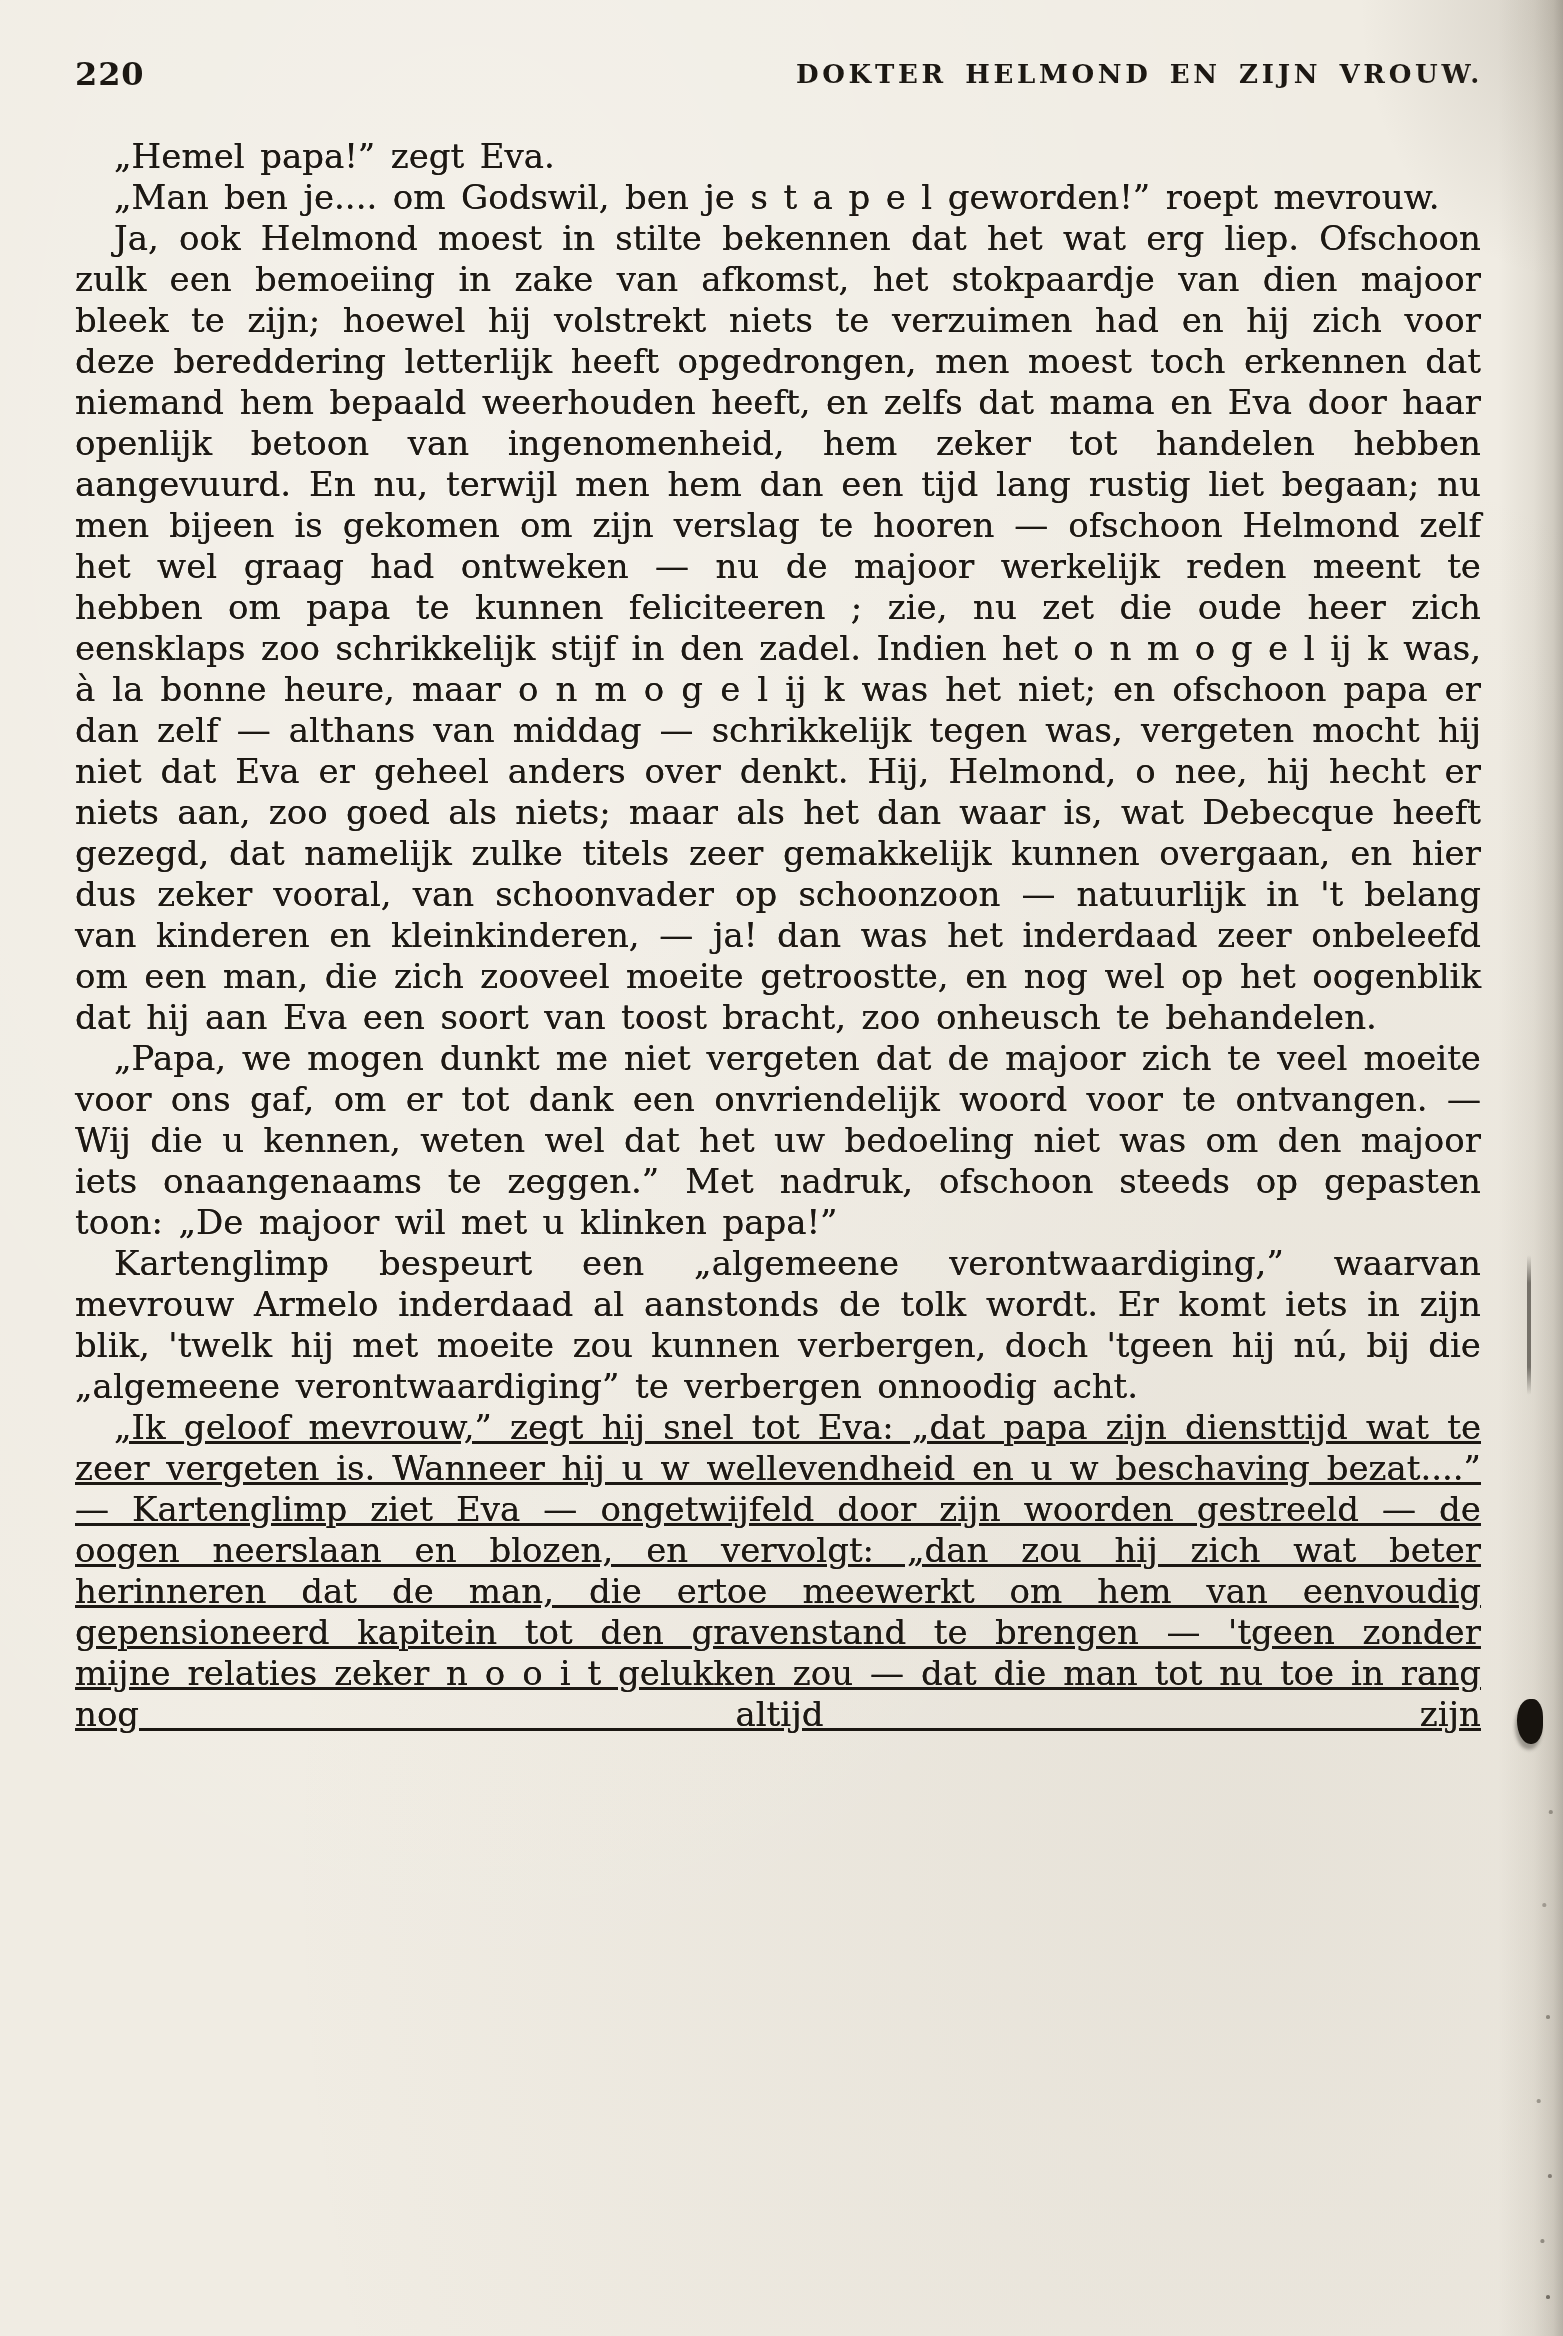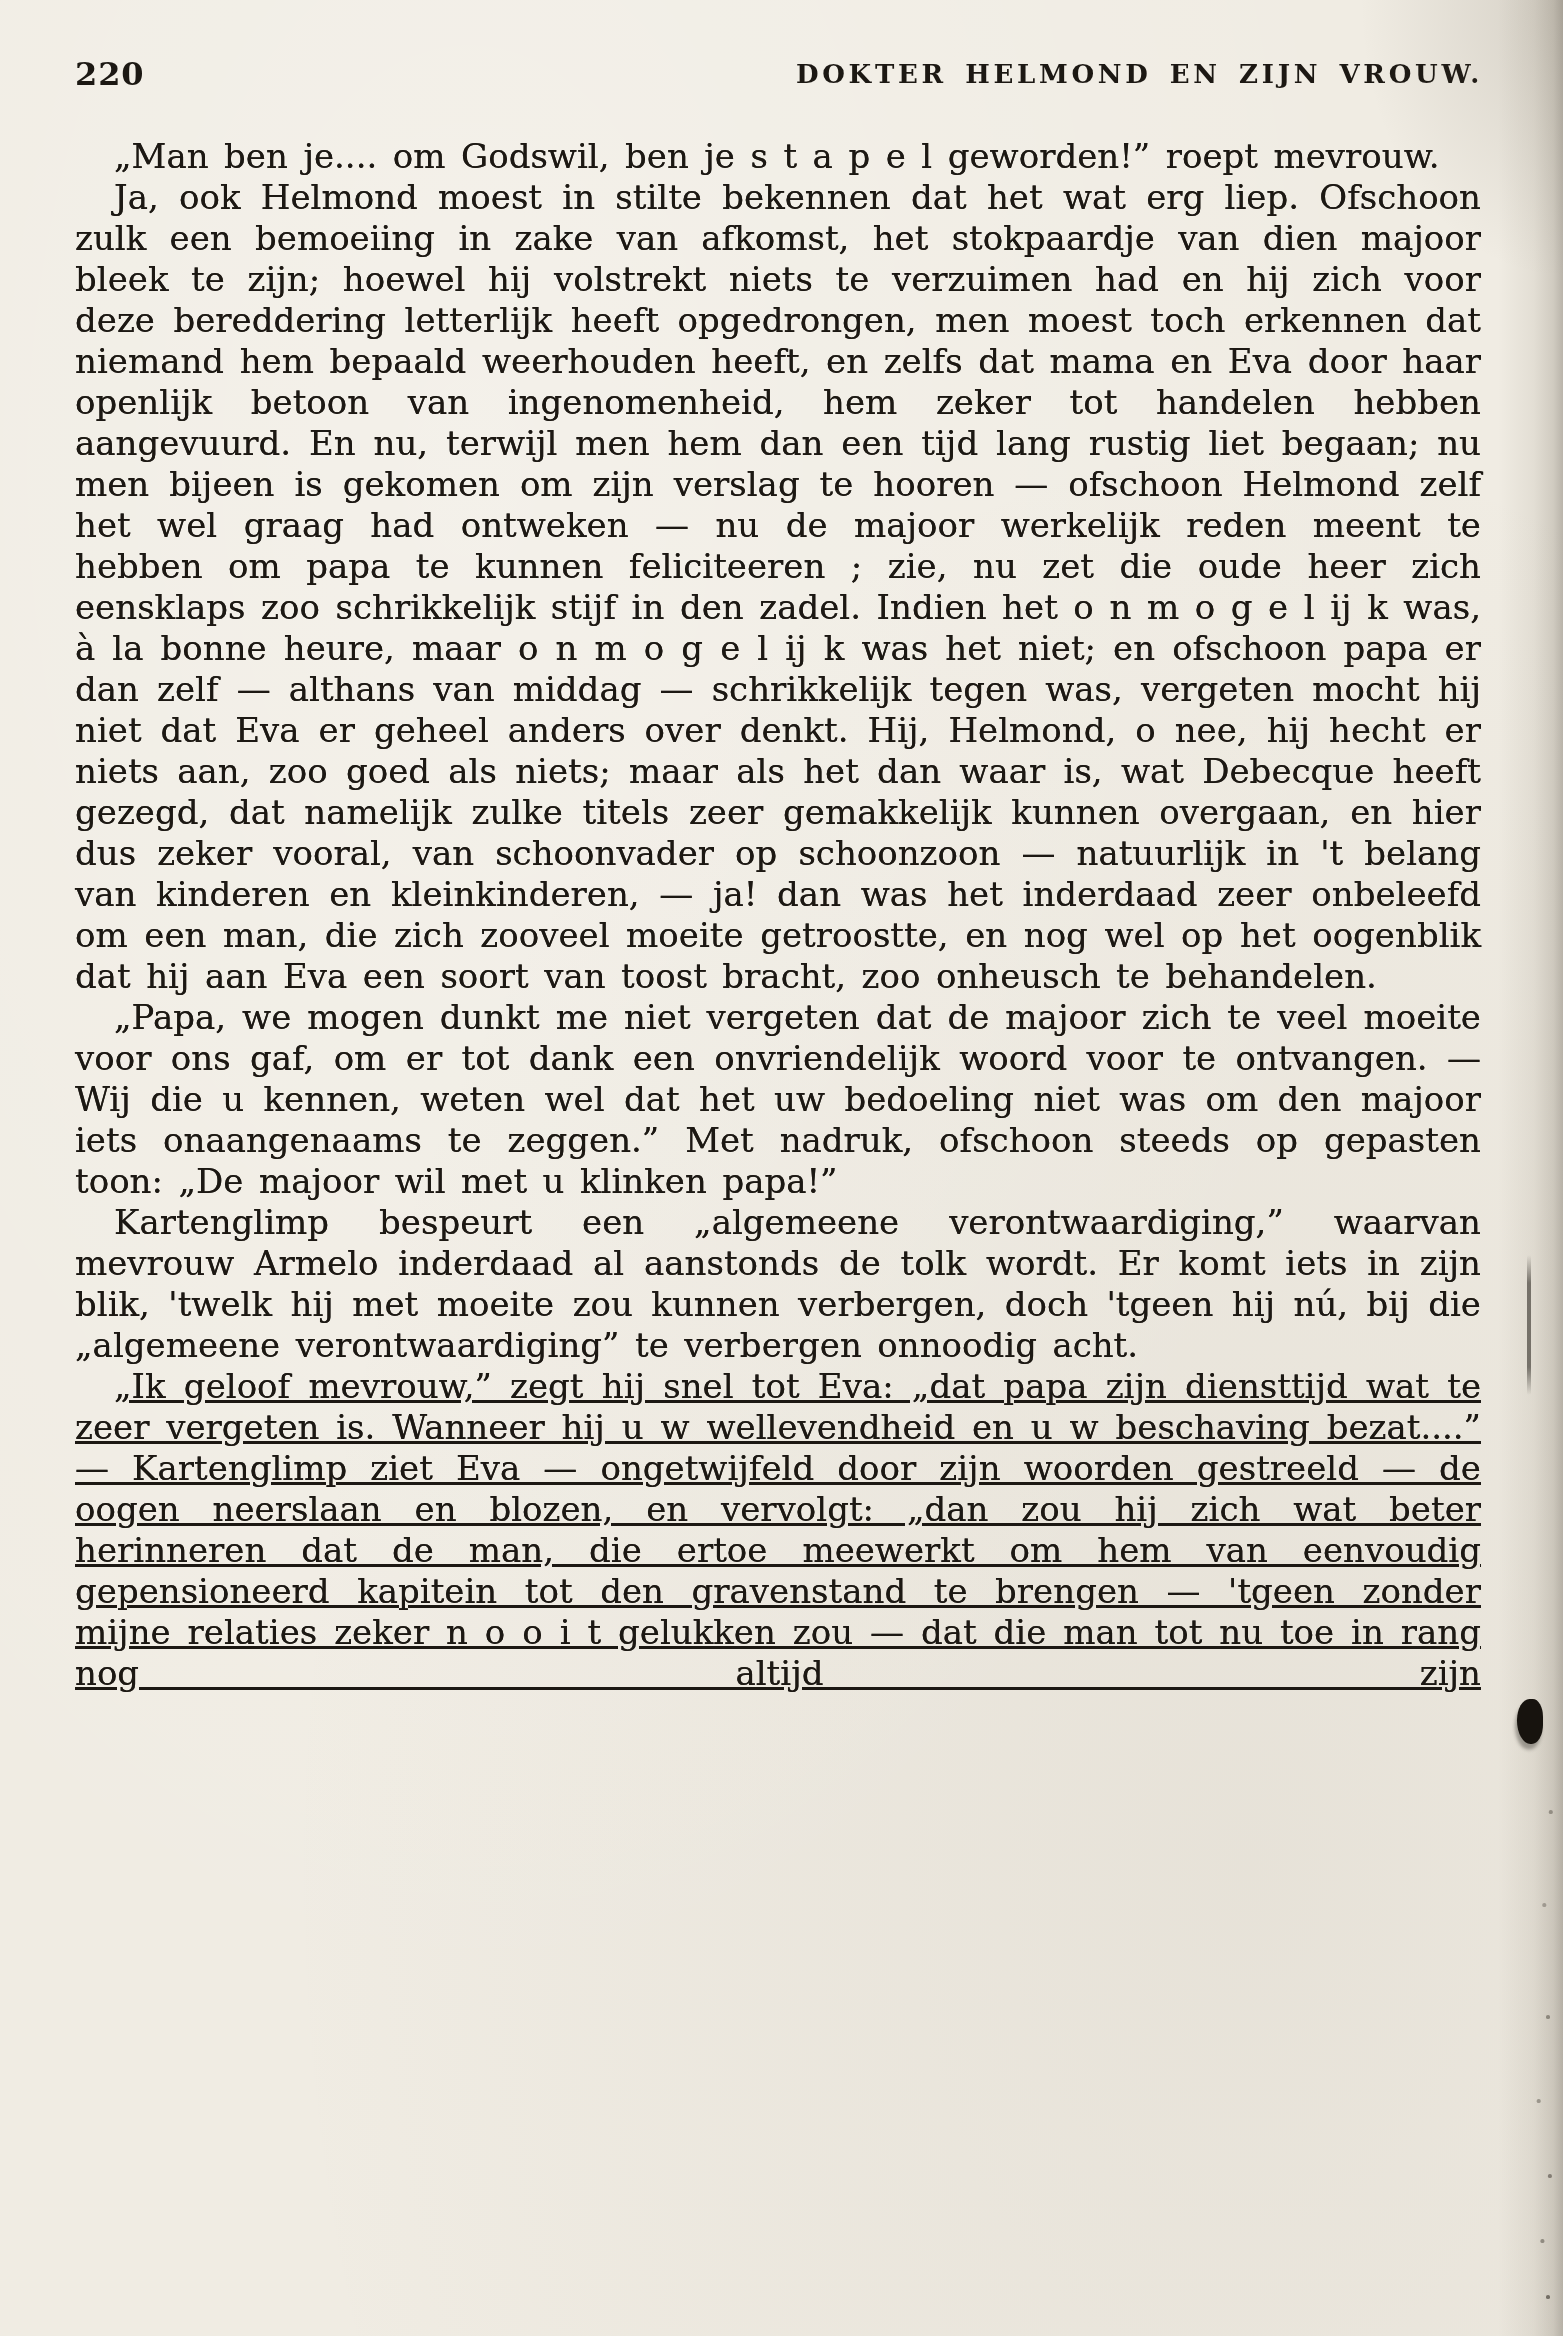--- a/index.html
+++ b/index.html
@@ -124,20 +124,21 @@
 <body>
 
 <div class="page">
 
   <div class="header">
     <span class="page-number">220</span>
     <span class="running-title">DOKTER HELMOND EN ZIJN VROUW.</span>
   </div>
 
   <div class="text-block">
+    <p>„Hemel papa!” zegt Eva.</p>
     <p>„Man ben je.... om Godswil, ben je s t a p e l geworden!” roept mevrouw.</p>
     <p>Ja, ook Helmond moest in stilte bekennen dat het wat erg liep. Ofschoon zulk een bemoeiing in zake van afkomst, het stokpaardje van dien majoor bleek te zijn; hoewel hij volstrekt niets te verzuimen had en hij zich voor deze bereddering letterlijk heeft opgedrongen, men moest toch erkennen dat niemand hem bepaald weerhouden heeft, en zelfs dat mama en Eva door haar openlijk betoon van ingenomenheid, hem zeker tot handelen hebben aangevuurd. En nu, terwijl men hem dan een tijd lang rustig liet begaan; nu men bijeen is gekomen om zijn verslag te hooren — ofschoon Helmond zelf het wel graag had ontweken — nu de majoor werkelijk reden meent te hebben om papa te kunnen feliciteeren ; zie, nu zet die oude heer zich eensklaps zoo schrikkelijk stijf in den zadel. Indien het o n m o g e l ij k was, à la bonne heure, maar o n m o g e l ij k was het niet; en ofschoon papa er dan zelf — althans van middag — schrikkelijk tegen was, vergeten mocht hij niet dat Eva er geheel anders over denkt. Hij, Helmond, o nee, hij hecht er niets aan, zoo goed als niets; maar als het dan waar is, wat Debecque heeft gezegd, dat namelijk zulke titels zeer gemakkelijk kunnen overgaan, en hier dus zeker vooral, van schoonvader op schoonzoon — natuurlijk in 't belang van kinderen en kleinkinderen, — ja! dan was het inderdaad zeer onbeleefd om een man, die zich zooveel moeite getroostte, en nog wel op het oogenblik dat hij aan Eva een soort van toost bracht, zoo onheusch te behandelen.</p>
     <p>„Papa, we mogen dunkt me niet vergeten dat de majoor zich te veel moeite voor ons gaf, om er tot dank een onvriendelijk woord voor te ontvangen. — Wij die u kennen, weten wel dat het uw bedoeling niet was om den majoor iets onaangenaams te zeggen.” Met nadruk, ofschoon steeds op gepasten toon: „De majoor wil met u klinken papa!”</p>
     <p>Kartenglimp bespeurt een „algemeene verontwaardiging,” waarvan mevrouw Armelo inderdaad al aanstonds de tolk wordt. Er komt iets in zijn blik, 'twelk hij met moeite zou kunnen verbergen, doch 'tgeen hij nú, bij die „algemeene verontwaardiging” te verbergen onnoodig acht.</p>
     <p class="last">„Ik geloof mevrouw,” zegt hij snel tot Eva: „dat papa zijn diensttijd wat te zeer vergeten is. Wanneer hij u w wellevendheid en u w beschaving bezat....” — Kartenglimp ziet Eva — ongetwijfeld door zijn woorden gestreeld — de oogen neerslaan en blozen, en vervolgt: „dan zou hij zich wat beter herinneren dat de man, die ertoe meewerkt om hem van eenvoudig gepensioneerd kapitein tot den gravenstand te brengen — 'tgeen zonder mijne relaties zeker n o o i t gelukken zou — dat die man tot nu toe in rang nog altijd zijn</p>
   </div>
 
   <div class="corner-shade"></div>
   <div class="edge-shade"></div>
   <div class="scratch"></div>

